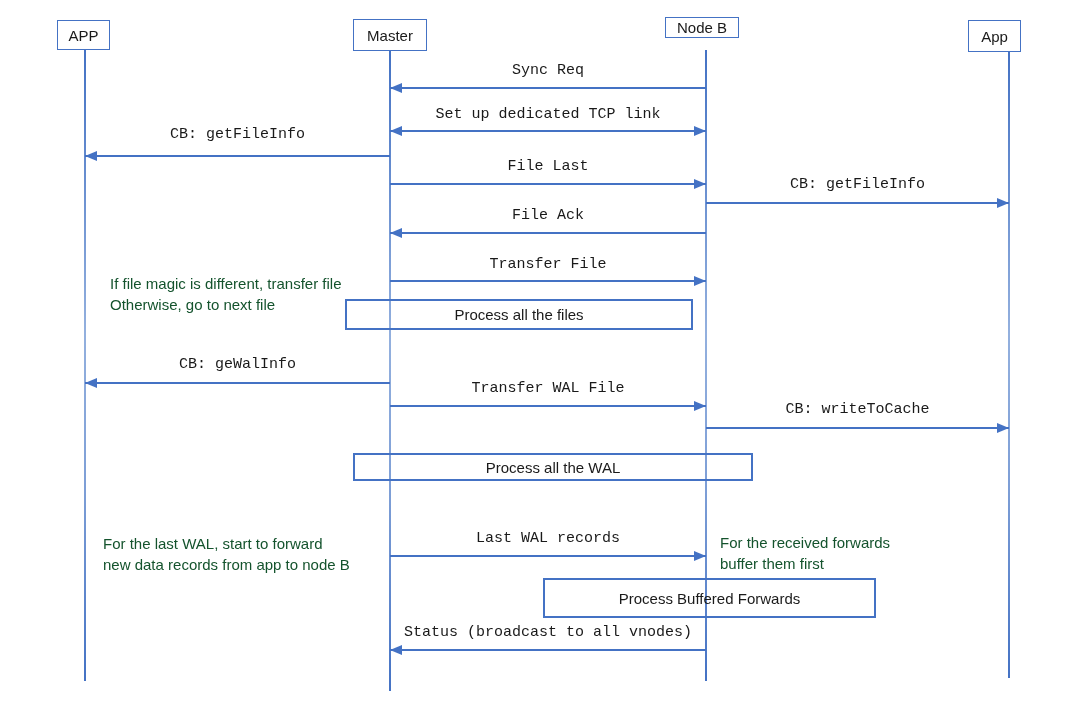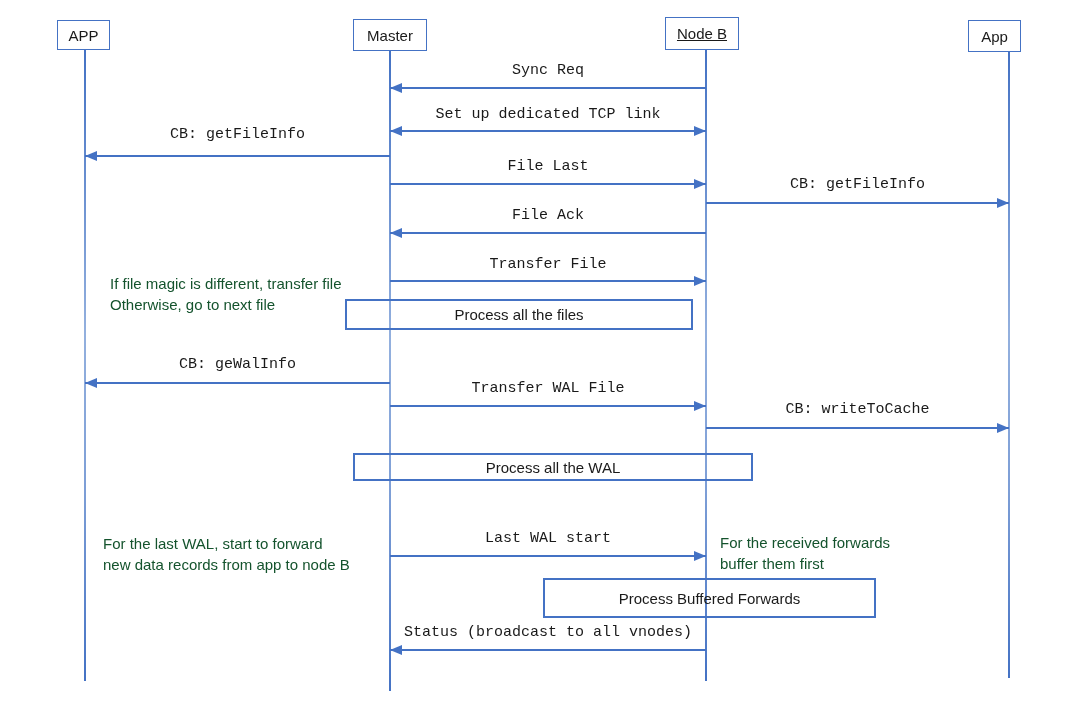--- a/index.html
+++ b/index.html
@@ -63,21 +63,21 @@
     <div class="lifeline" style="left: 84.2px; top: 50px; height: 631px;"></div>
     <div class="lifeline" style="left: 389.2px; top: 51px; height: 640px;"></div>
     <div class="lifeline" style="left: 705.2px; top: 50px; height: 631px;"></div>
     <div class="lifeline" style="left: 1008.2px; top: 52px; height: 626px;"></div>
     <div class="actor-box" style="left: 57px; top: 20px; width: 53px; height: 30px;">
       <span>APP</span>
     </div>
     <div class="actor-box" style="left: 353px; top: 19px; width: 74px; height: 32px;">
       <span>Master</span>
     </div>
-    <div class="actor-box" style="left: 665px; top: 17px; width: 74px; height: 33px; text-decoration: underline;">
+    <div class="actor-box" style="left: 665px; top: 17px; width: 74px; height: 21px;">
       <span>Node B</span>
     </div>
     <div class="actor-box" style="left: 968px; top: 20px; width: 53px; height: 32px;">
       <span>App</span>
     </div>
     <div class="msg-line" style="left: 390px; top: 87.25px; width: 316px;"></div>
     <div class="arrow-head left" style="top: 83px; left: 390px;"></div>
     <div class="msg-label" style="left: 548px; top: 62px;">Sync Req</div>
     <div class="msg-line" style="left: 390px; top: 130.25px; width: 316px;"></div>
     <div class="arrow-head left" style="top: 126px; left: 390px;"></div>
@@ -102,21 +102,21 @@
     <div class="arrow-head left" style="top: 378px; left: 85px;"></div>
     <div class="msg-label" style="left: 237.5px; top: 356px;">CB: geWalInfo</div>
     <div class="msg-line" style="left: 390px; top: 405.25px; width: 316px;"></div>
     <div class="arrow-head right" style="top: 401px; left: 694px;"></div>
     <div class="msg-label" style="left: 548px; top: 380px;">Transfer WAL File</div>
     <div class="msg-line" style="left: 706px; top: 427.25px; width: 303px;"></div>
     <div class="arrow-head right" style="top: 423px; left: 997px;"></div>
     <div class="msg-label" style="left: 857.5px; top: 401px;">CB: writeToCache</div>
     <div class="msg-line" style="left: 390px; top: 555.25px; width: 316px;"></div>
     <div class="arrow-head right" style="top: 551px; left: 694px;"></div>
-    <div class="msg-label" style="left: 548px; top: 530px;">Last WAL start</div>
+    <div class="msg-label" style="left: 548px; top: 530px;">Last WAL records</div>
     <div class="msg-line" style="left: 390px; top: 649.25px; width: 316px;"></div>
     <div class="arrow-head left" style="top: 645px; left: 390px;"></div>
     <div class="msg-label" style="left: 548px; top: 624px;">Status (broadcast to all vnodes)</div>
     <div class="process-box" style="left: 345px; top: 299px; width: 348px; height: 31px;">
       <span>Process all the files</span>
     </div>
     <div class="process-box" style="left: 353px; top: 453px; width: 400px; height: 28px;">
       <span>Process all the WAL</span>
     </div>
     <div class="process-box" style="left: 543px; top: 578px; width: 333px; height: 40px;">

